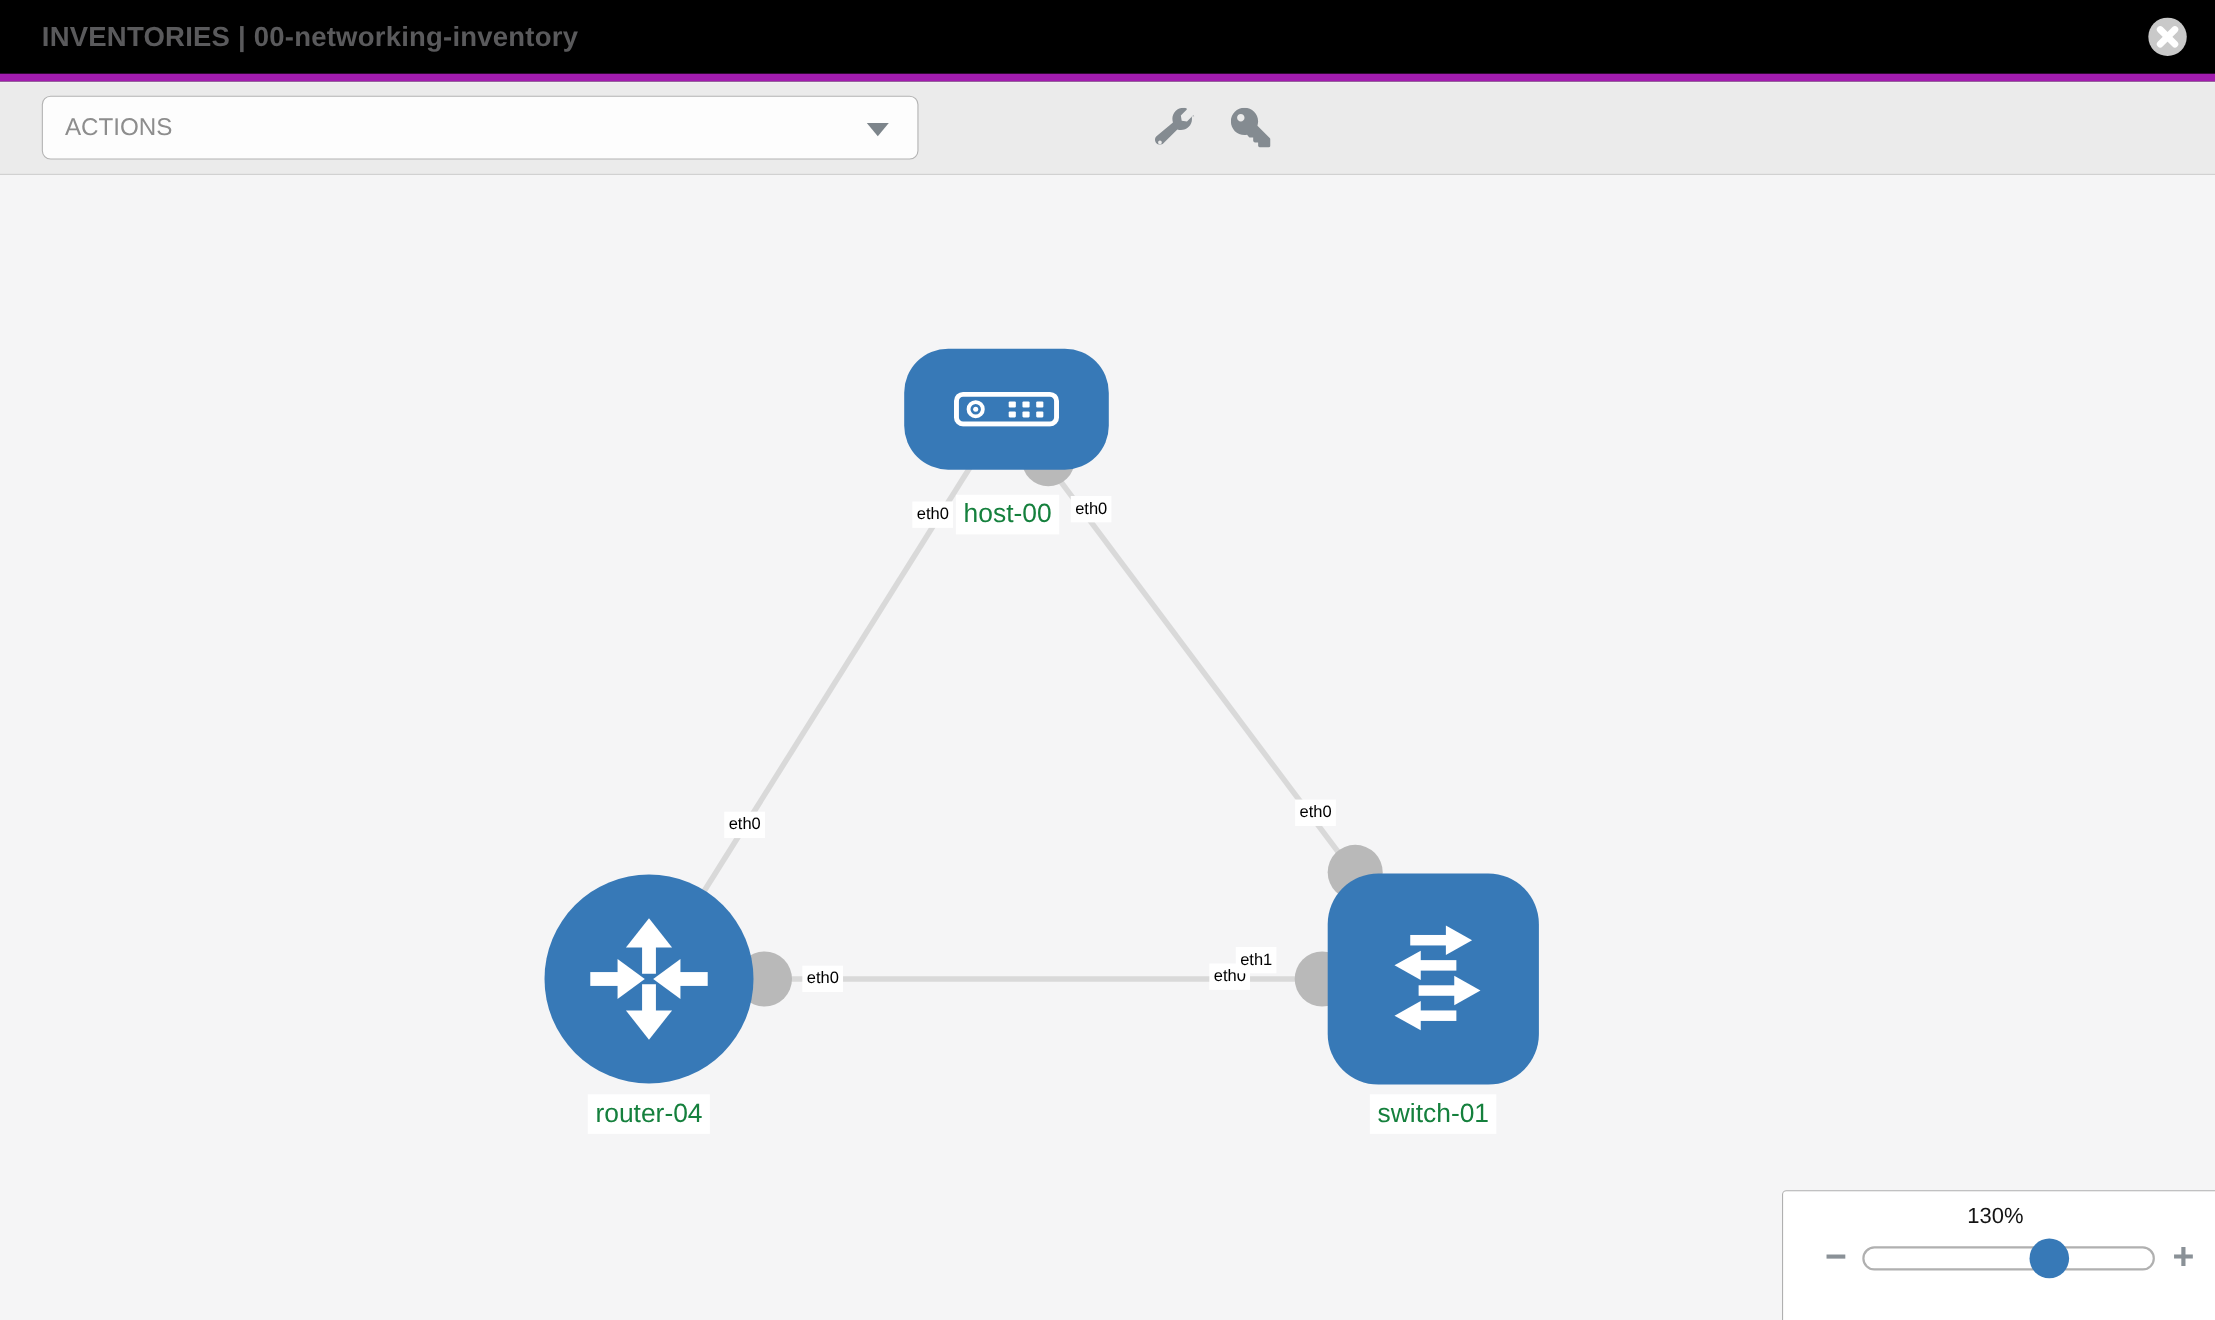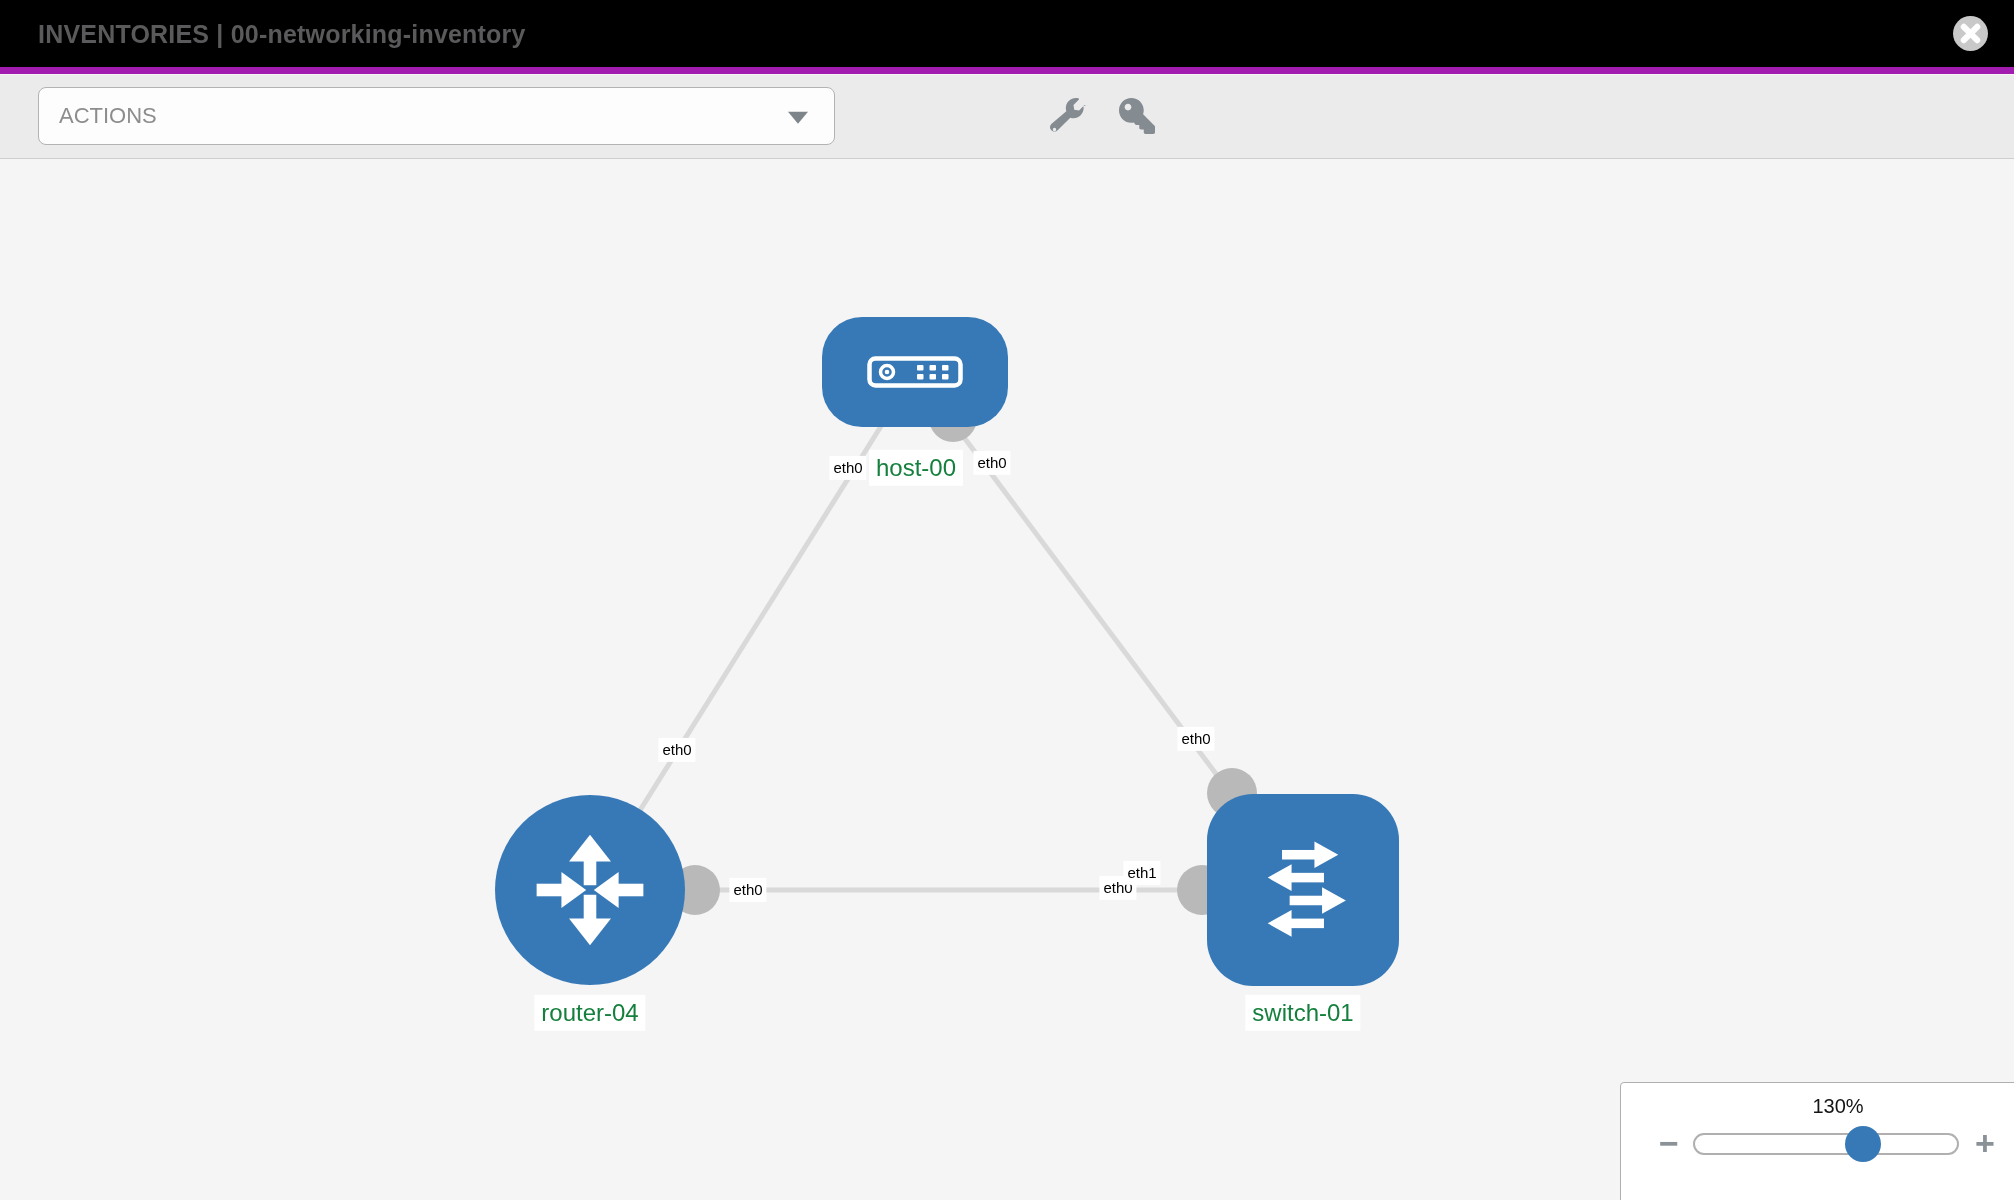--- a/index.html
+++ b/index.html
@@ -69,21 +69,21 @@
     font-size:15px; line-height:1.35; padding:2px 4px; z-index:6;
   }
   .chip.node-label { font-size:24px; padding:2px 7px; z-index:7; color:#15803d; }
 
   
   .zoom-panel {
     position:absolute; left:1620px; top:1082px; width:420px; height:150px;
     background:#ffffff; border:1px solid #b0b0b0; border-radius:4px; z-index:20;
   }
   .zoom-value {
-    position:absolute; left:84px; top:12px; width:266px; text-align:center;
+    position:absolute; left:60px; top:12px; width:266px; text-align:center;
     font-size:20px; color:#141414;
   }
   .zoom-btn {
     position:absolute; top:40px; width:40px; height:40px;
     background:transparent; border:none; padding:0;
     font-size:34px; font-weight:700; color:#8a9197; line-height:40px; cursor:pointer;
   }
   .zoom-minus { left:28px; }
   .zoom-plus  { left:344px; }
   .zoom-track {

